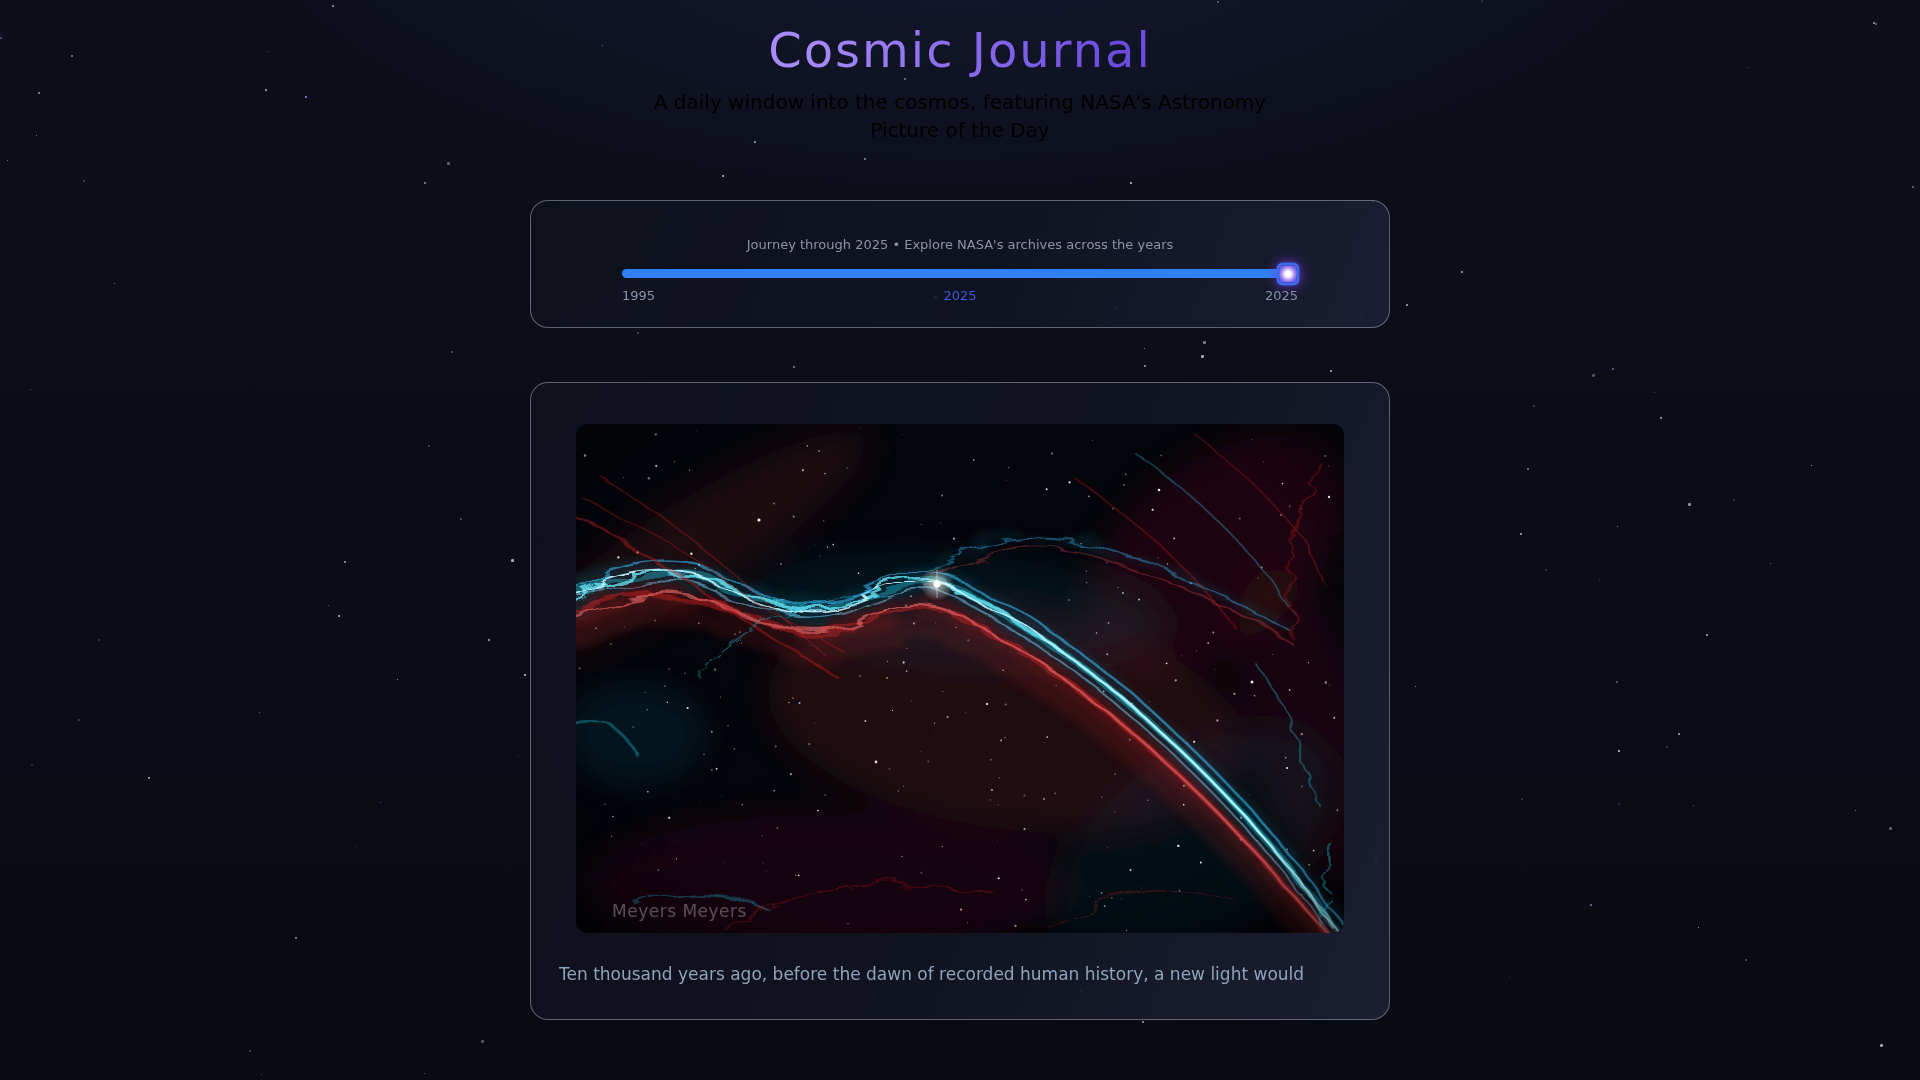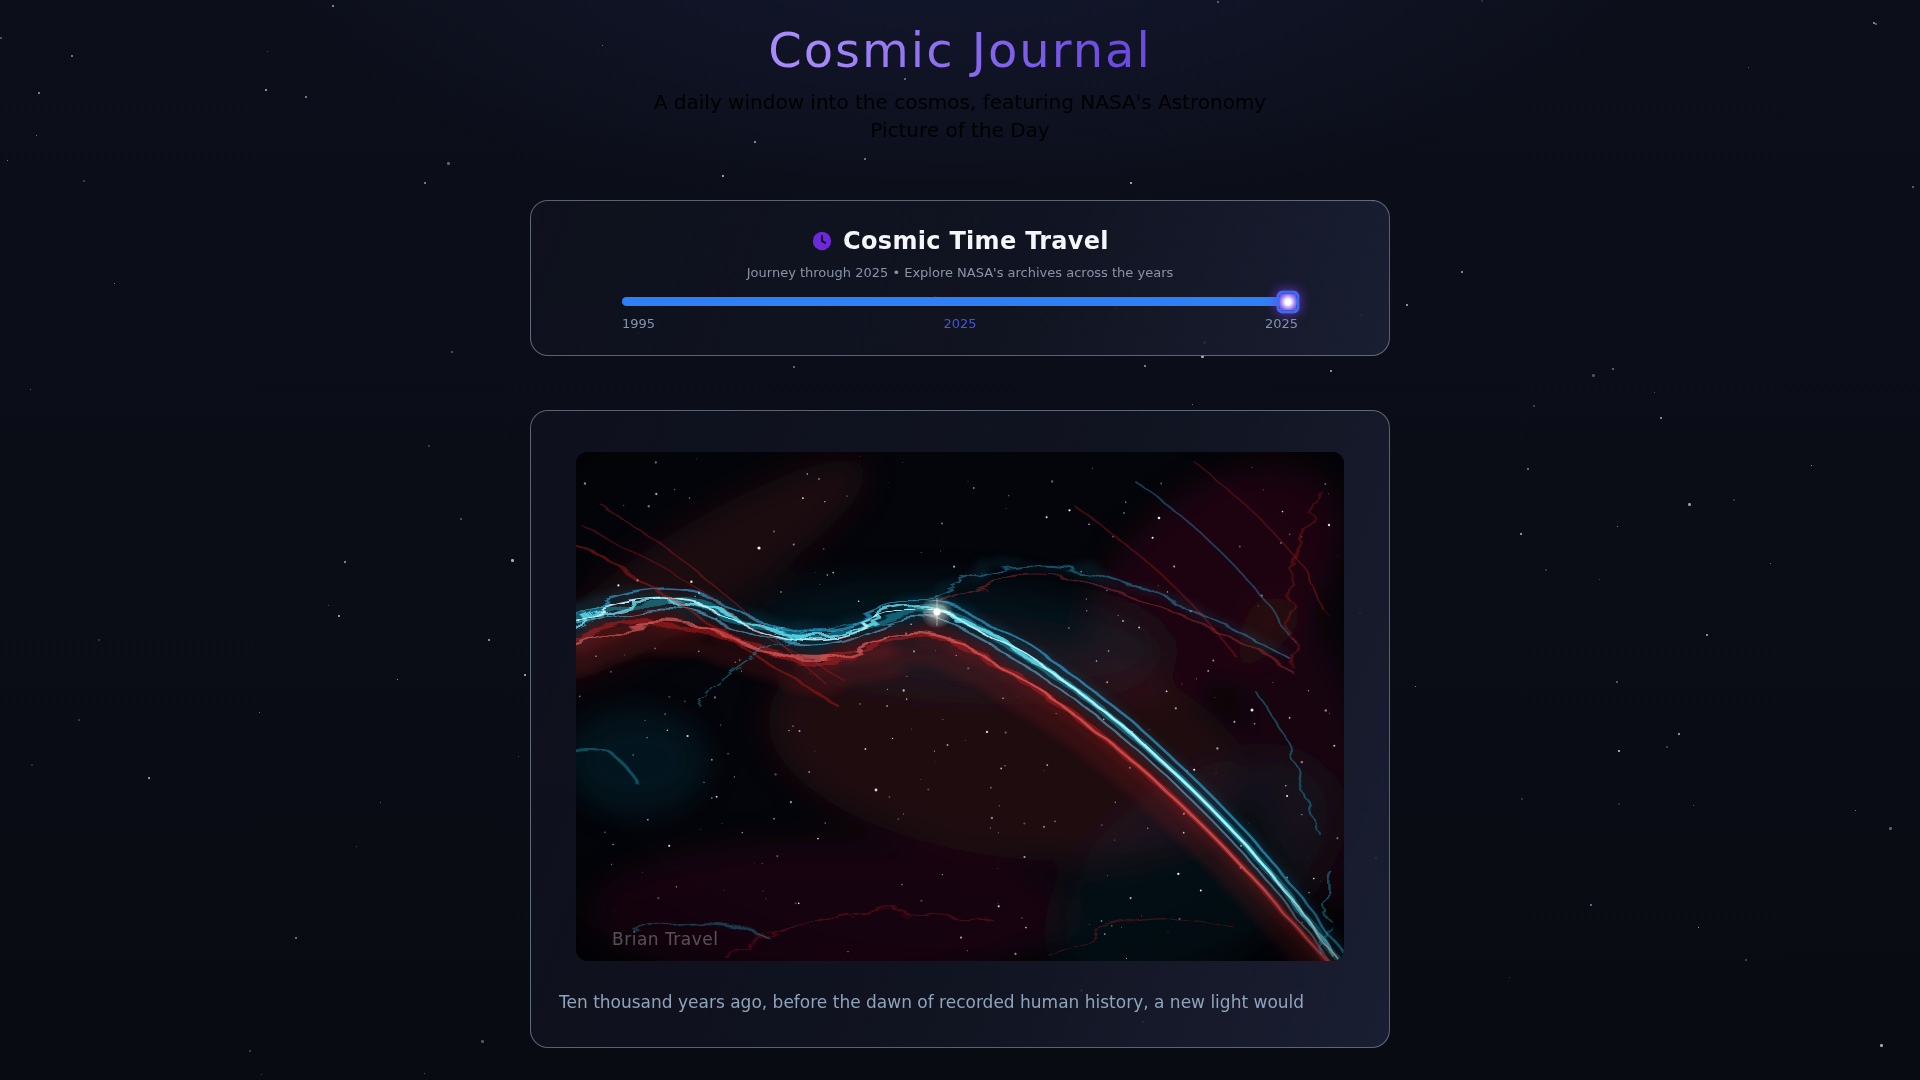--- a/index.html
+++ b/index.html
@@ -221,29 +221,20 @@
     <div class="star" style="left: 722px; top: 175px; width: 1.5px; height: 1.5px; opacity: 0.79;"></div>
   </div>
 
 <div class="content">
   <header>
     <h1>Cosmic Journal</h1>
     <div class="subtitle">A daily window into the cosmos, featuring NASA's Astronomy Picture of the Day</div>
   </header>
 
   <section class="card time-card">
-    <div class="time-title">
-      <span class="icon">
-        <svg width="22" height="22" viewBox="0 0 24 24">
-          <circle cx="12" cy="12" r="10" fill="#6d28d9"></circle>
-          <path d="M12 6.5 V12 L15.5 14" stroke="#10131f" stroke-width="2.2" fill="none" stroke-linecap="round"></path>
-        </svg>
-      </span>
-      <h2>Cosmic Time Travel</h2>
-    </div>
     <div class="time-sub">Journey through 2025 • Explore NASA's archives across the years</div>
 
     <div class="slider-wrap">
       <div class="slider-track">
         <div class="slider-fill"></div>
         <div class="slider-thumb"></div>
       </div>
     </div>
     <div class="slider-labels">
       <span>1995</span>
@@ -605,18 +596,18 @@
           <circle cx="361" cy="160" r="3.4" fill="#ffffff"></circle>
           <path d="M 361 146 V 174 M 347 160 H 375" stroke="#ffffff" stroke-width="1" opacity="0.45"></path>
         </g>
         <circle cx="183" cy="96" r="1.6" fill="#fff" opacity="0.95"></circle>
         <circle cx="583" cy="66" r="1.3" fill="#fff" opacity="0.9"></circle>
         <circle cx="676" cy="258" r="1.5" fill="#fff" opacity="0.9"></circle>
         <circle cx="300" cy="338" r="1.4" fill="#fff" opacity="0.85"></circle>
 
         <rect width="768" height="509" fill="url(#vig)"></rect>
       </svg>
-      <div class="watermark">Brian Travel</div>
+      <div class="watermark">Meyers Meyers</div>
     </div>
 
     <p class="apod-desc">Ten thousand years ago, before the dawn of recorded human history, a new light would</p>
   </section>
 </div>
 
 </body></html>

